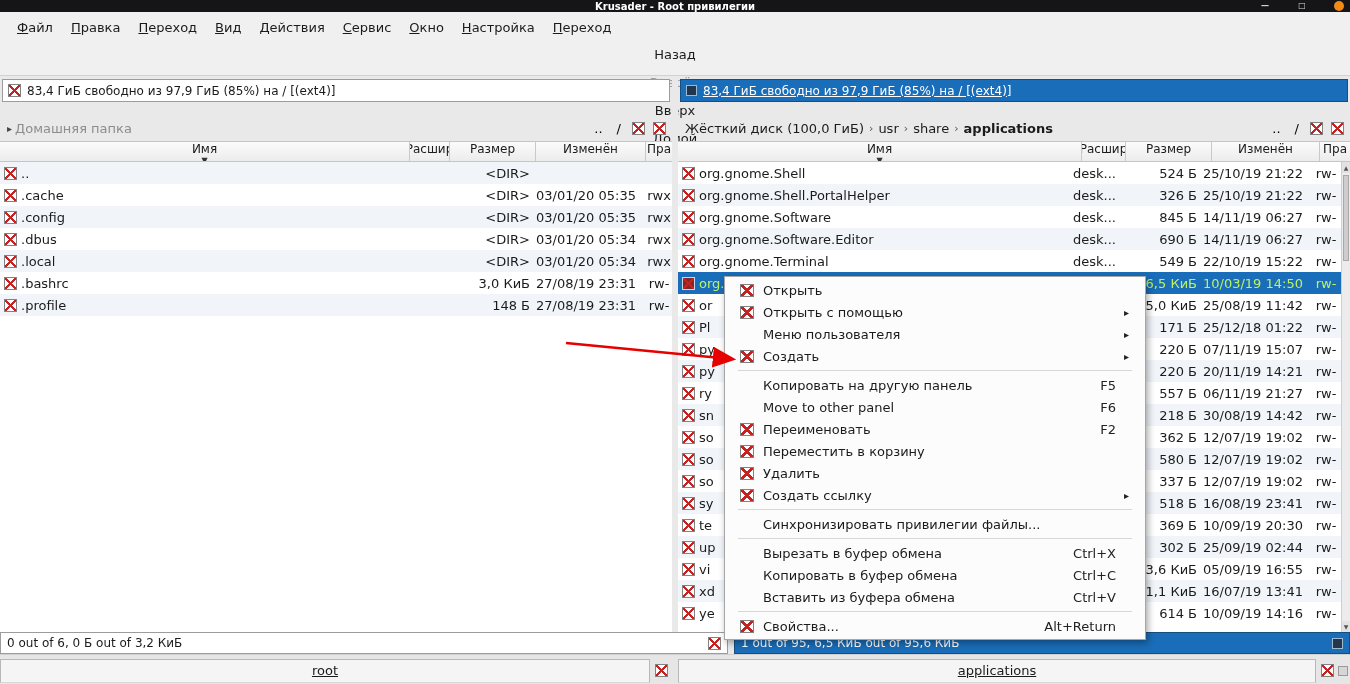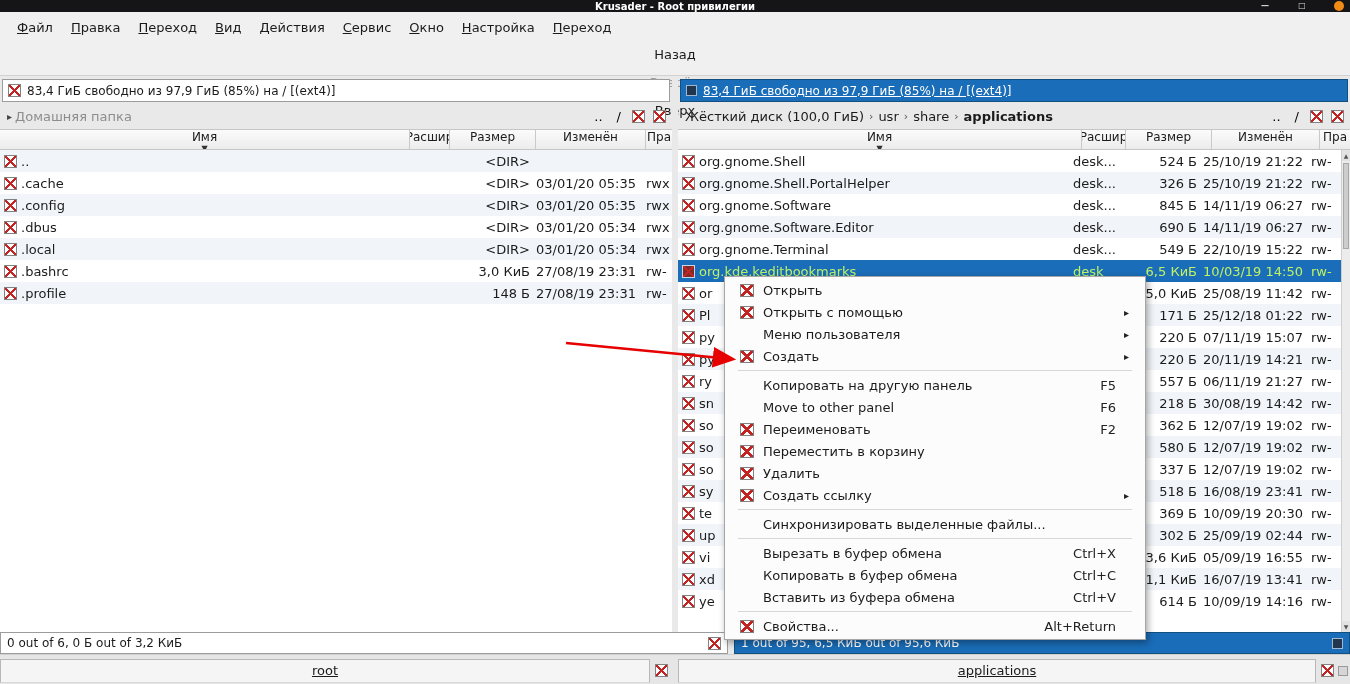--- a/index.html
+++ b/index.html
@@ -34,21 +34,21 @@
       linear-gradient(315deg, transparent 41%, #c22424 41%, #c22424 59%, transparent 59%); }
   .gicon { display:inline-block; width:16px; height:14px; background:#2c9e3c; border:1px solid #1d7527;
     color:#fff; font-size:9px; line-height:12px; text-align:center; }
   .ficon { display:inline-block; width:11px; height:14px; background:#fff; border:1px solid #8a8a8a; }
   .caret { font-size:8px; color:#333; margin-left:2px; }
   .tinput { width:88px; height:19px; border:1px solid #979797; background:#fff; margin-left:108px; font:inherit; }
   
   .main { display:flex; height:556px; background:#e9e9e9; }
   .panel { width:672px; display:flex; flex-direction:column; }
   .splitter { width:6px; background:#e9e9e9; }
-  .disk-info { height:23px; margin:3px 2px 2px 2px; border:1px solid #9c9c9c; background:#fff;
+  .disk-info { height:23px; margin:3px 2px 14px 2px; border:1px solid #9c9c9c; background:#fff;
     display:flex; align-items:center; gap:6px; padding:0 5px; font-size:12px; }
   .p-right .disk-info { background:#1a6db8; border-color:#14507f; color:#fff; }
   .p-right .disk-info .di-text { text-decoration:underline; }
   .di-box { width:11px; height:11px; background:#22374d; border:1px solid #9db8cf; flex:none; }
   .breadcrumb { height:25px; display:flex; align-items:center; padding:0 4px; font-size:13px; }
   .bc-tri { color:#444; font-size:10px; padding:0 3px; }
   .bc-home { color:#8d8d8d; }
   .bc-seg { padding:0 3px; }
   .bc-last { font-weight:bold; }
   .bc-sep { color:#555; font-size:11px; padding:0 2px; }
@@ -67,21 +67,21 @@
   .p-right .list { padding-right:9px; }
   .row { display:flex; align-items:center; height:22px; white-space:nowrap; }
   .row:nth-child(odd) { background:#f1f5f9; }
   .row.selected { background:#1a6db8; color:#bef264; }
   .row.selected .bicon { border-color:#c9d8e6; background-color:#7c2a2a; }
   .c-icon { margin:0 4px 0 4px; }
   .c-name { flex:1; overflow:hidden; }
   .c-ext { width:44px; flex:none; overflow:hidden; }
   .c-size { width:86px; flex:none; text-align:right; padding-right:6px; }
   .c-mod { width:108px; flex:none; }
-  .c-perm { width:30px; flex:none; }
+  .c-perm { width:30px; flex:none;text-align:center; }
   .p-left .c-ext { width:40px; } .p-left .c-mod { width:110px; } .p-left .c-perm { width:26px; }
   
   .scroll { position:absolute; right:0; top:0; bottom:0; width:9px; background:#ececec; border-left:1px solid #cfcfcf; }
   .sc-arrow { position:absolute; left:0; right:0; height:11px; font-size:6px; color:#555; text-align:center; line-height:11px; background:#e2e2e2; }
   .sc-up { top:0; } .sc-down { bottom:0; }
   .sc-thumb { position:absolute; left:1px; right:1px; top:13px; height:86px; background:#cdcdcd; border:1px solid #a8a8a8; }
   
   .statusrow { display:flex; height:22px; background:#e9e9e9; }
   .status { display:flex; align-items:center; padding:0 6px; font-size:12px; border:1px solid #9c9c9c; background:#fff; }
   .status.s-left { width:728px; }
@@ -606,21 +606,21 @@
     </div>
     <div class="mi">
       <span class="mi-icon bicon"></span>
       <span class="mi-label">Создать ссылку</span>
       <span class="mi-short"></span>
       <span class="mi-arrow">▸</span>
     </div>
     <div class="msep"></div>
     <div class="mi">
       <span class="mi-icon"></span>
-      <span class="mi-label">Синхронизировать выделенные файлы...</span>
+      <span class="mi-label">Синхронизировать привилегии файлы...</span>
       <span class="mi-short"></span>
       <span class="mi-arrow"></span>
     </div>
     <div class="msep"></div>
     <div class="mi">
       <span class="mi-icon"></span>
       <span class="mi-label">Вырезать в буфер обмена</span>
       <span class="mi-short">Ctrl+X</span>
       <span class="mi-arrow"></span>
     </div>

